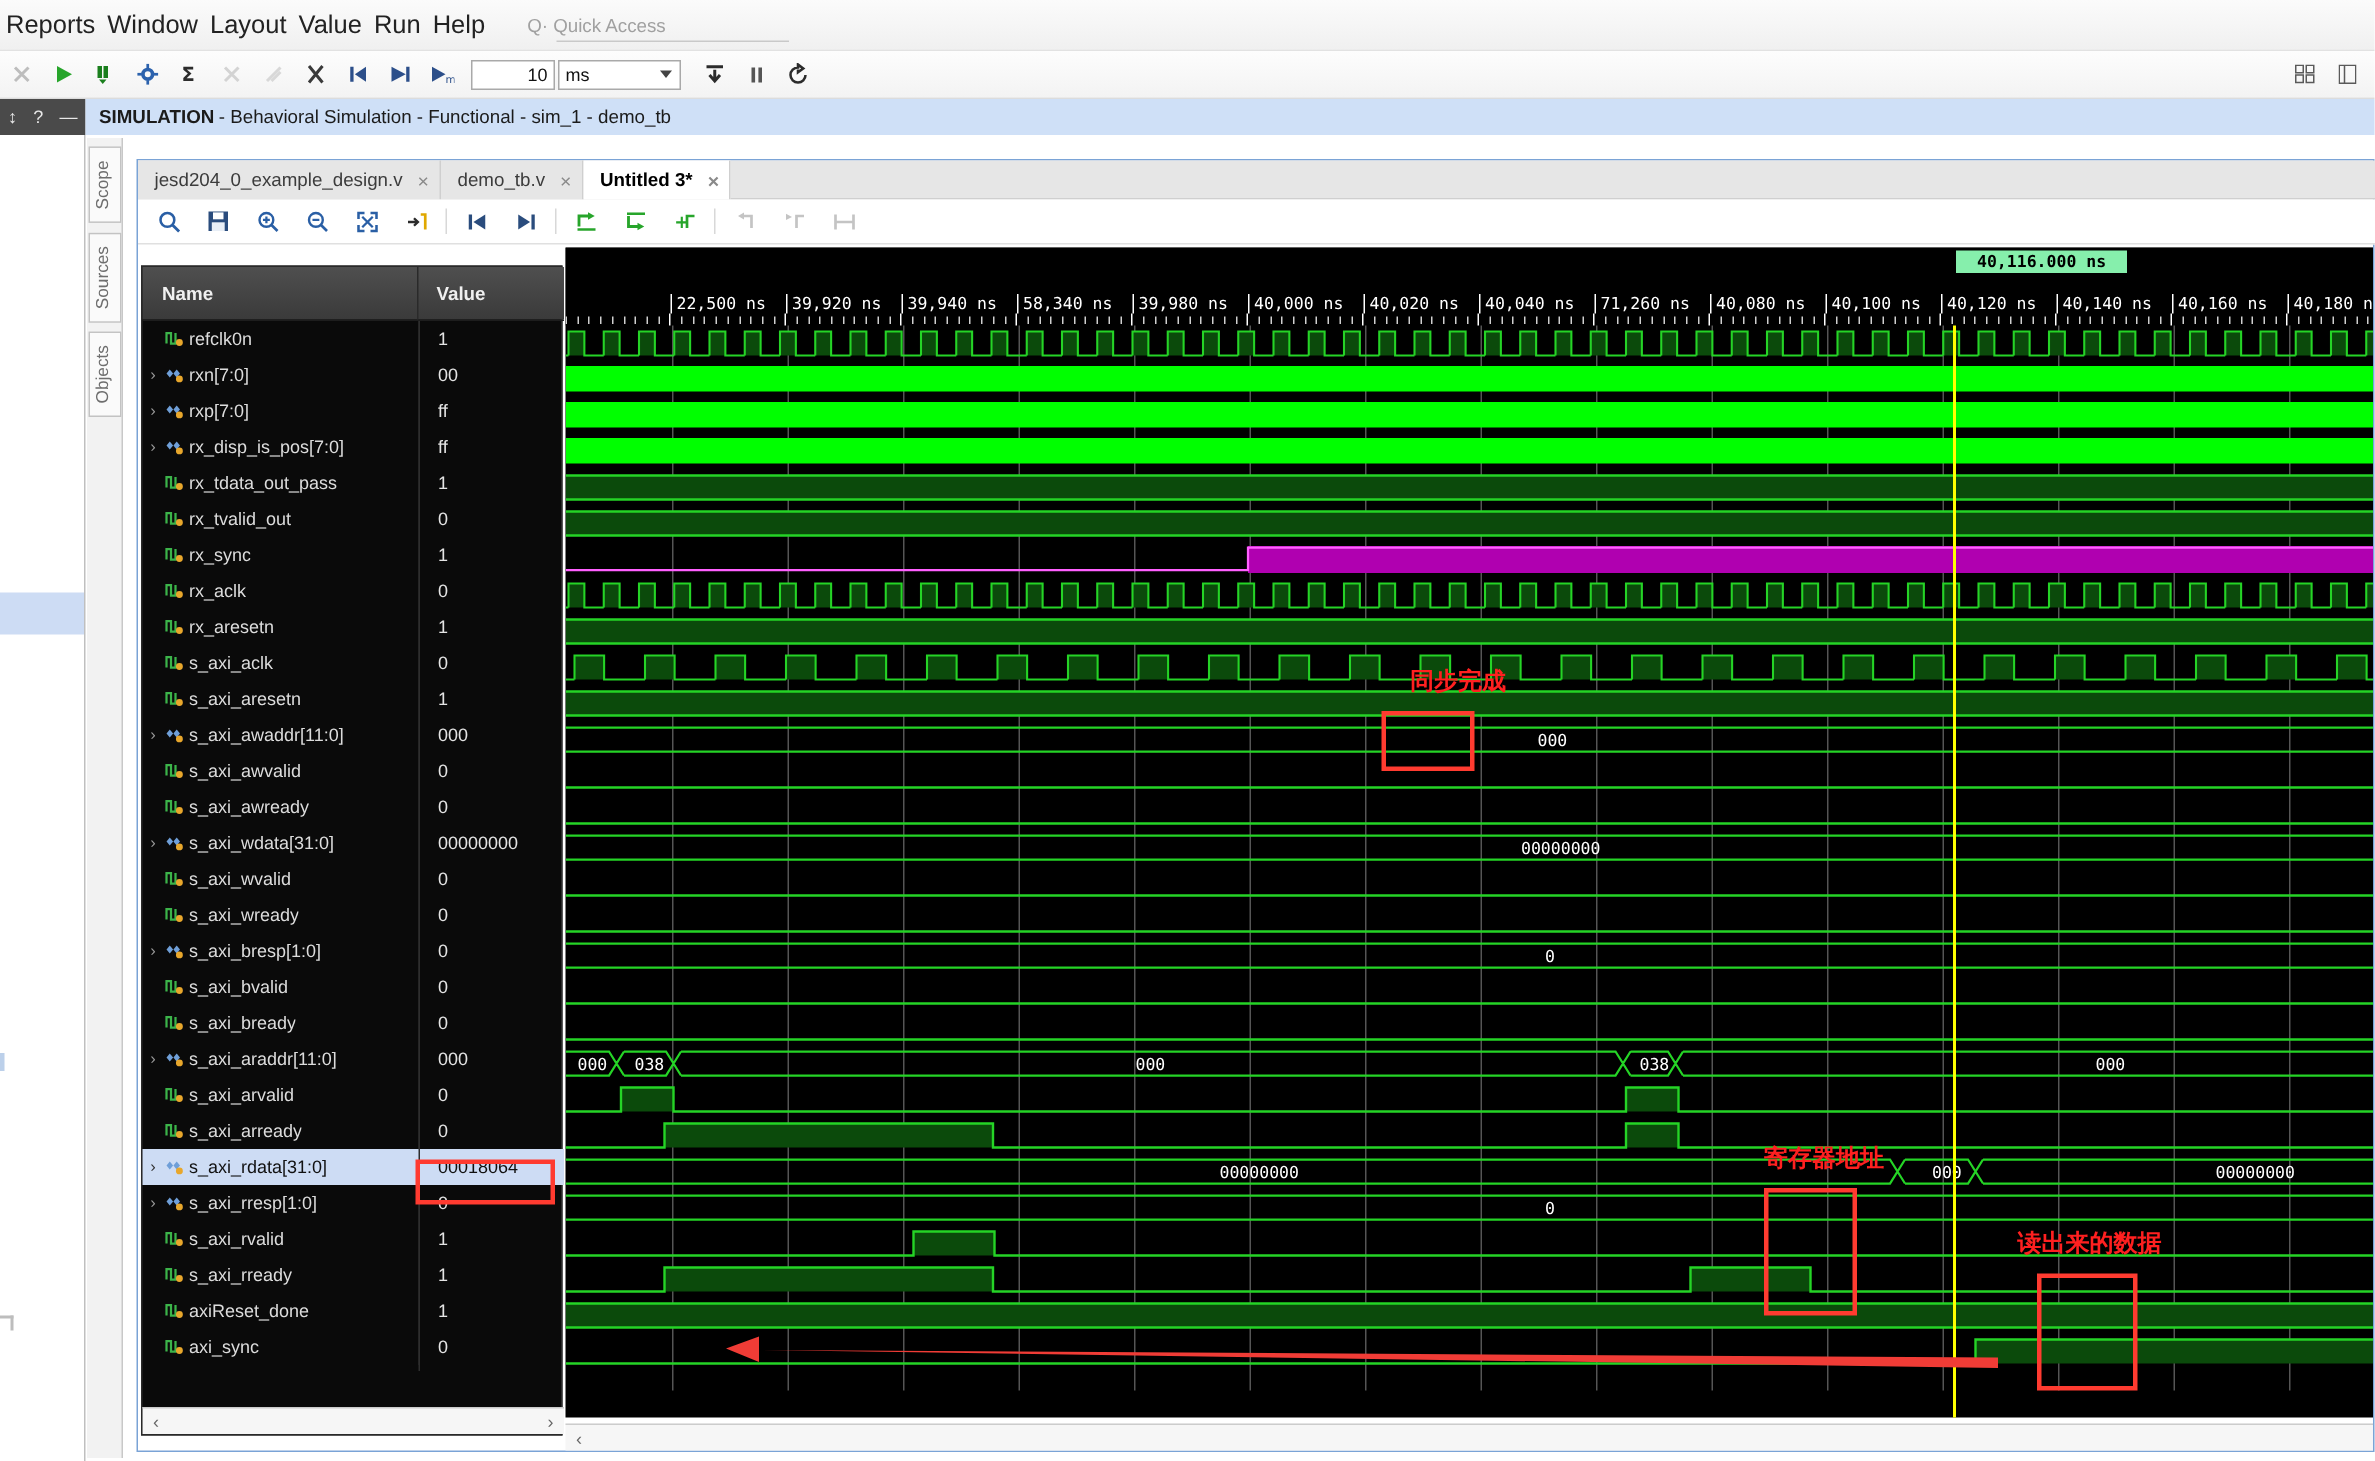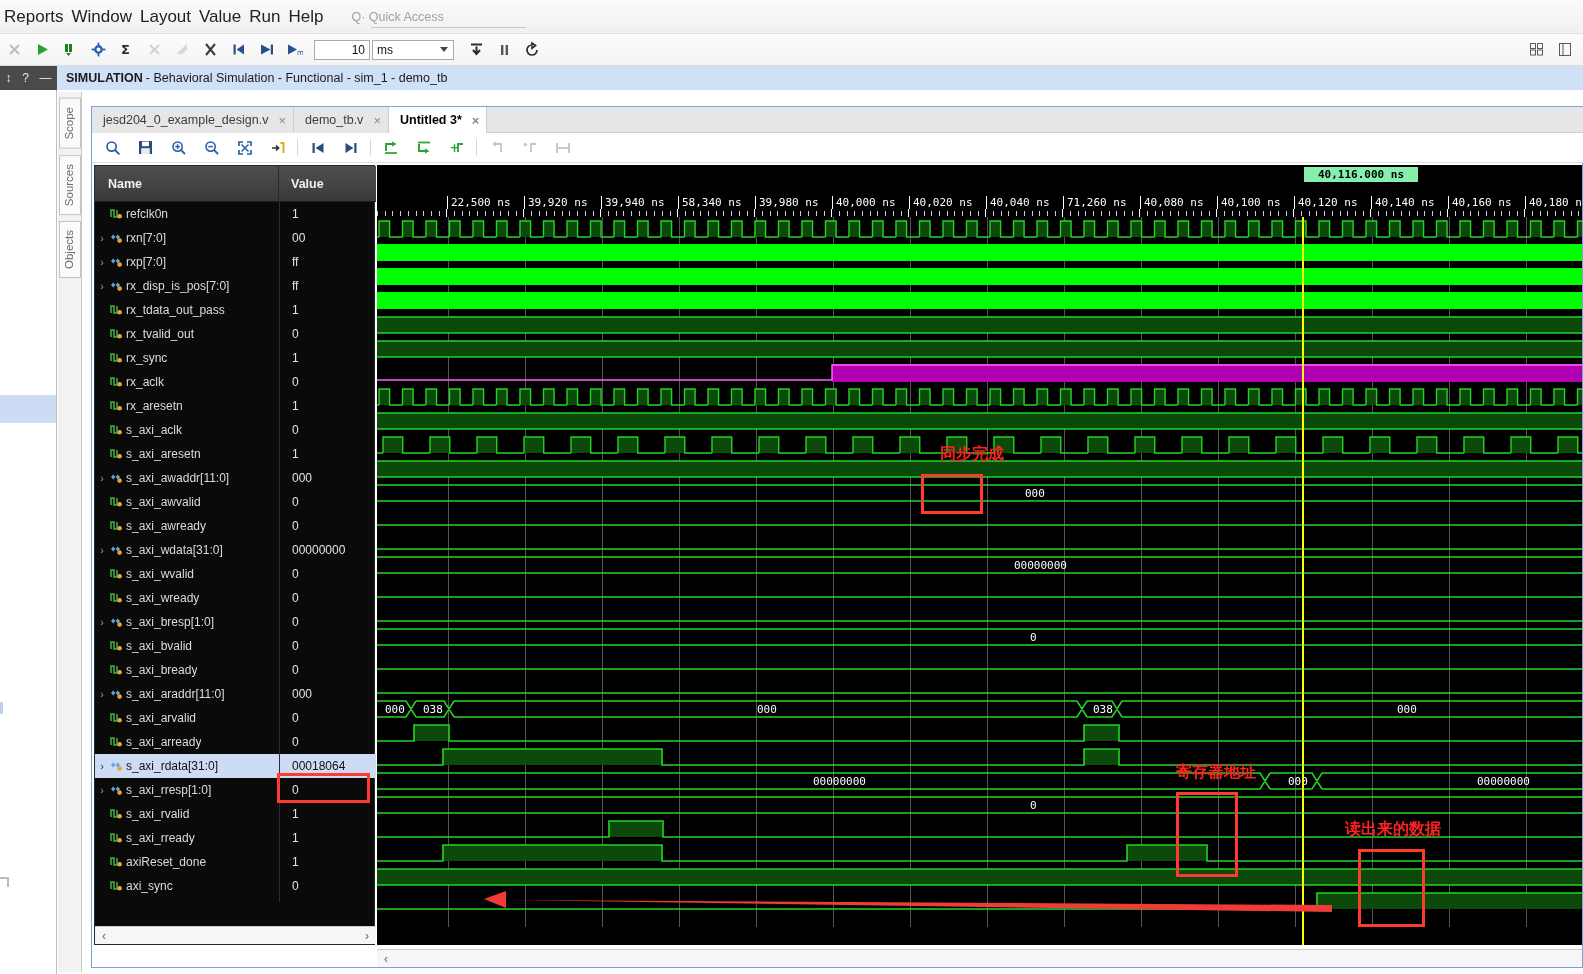--- a/index.html
+++ b/index.html
@@ -121,21 +121,21 @@
   .wtoolbar {
     position: absolute; left: 0; top: 26px; width: 1492px; height: 30px;
     background: #ffffff; border-bottom: 1px solid #e0e0e0;
     display: flex; align-items: center; padding-left: 4px;
   }
   .wt-btn { width: 33px; height: 26px; display: flex; align-items: center; justify-content: center; cursor: default; }
   .wt-sep { width: 1px; height: 17px; background: #d8d8d8; margin: 0 3px; }
 
   
   .nvpane {
-    position: absolute; left: 2px; top: 58px; width: 281px; height: 780px;
+    position: absolute; left: 2px; top: 70px; width: 281px; height: 780px;
     background: #0a0a0a; border: 1px solid #2a2a2a;
   }
   .nvhead {
     position: absolute; left: 0; top: 0; width: 281px; height: 36px;
     background: linear-gradient(#4f4f4f, #3a3a3a); display: flex;
     border-bottom: 1px solid #1d1d1d;
   }
   .nvhead .hcell {
     color: #f0f0f0; font-size: 12.5px; font-weight: bold;
     display: flex; align-items: center;

